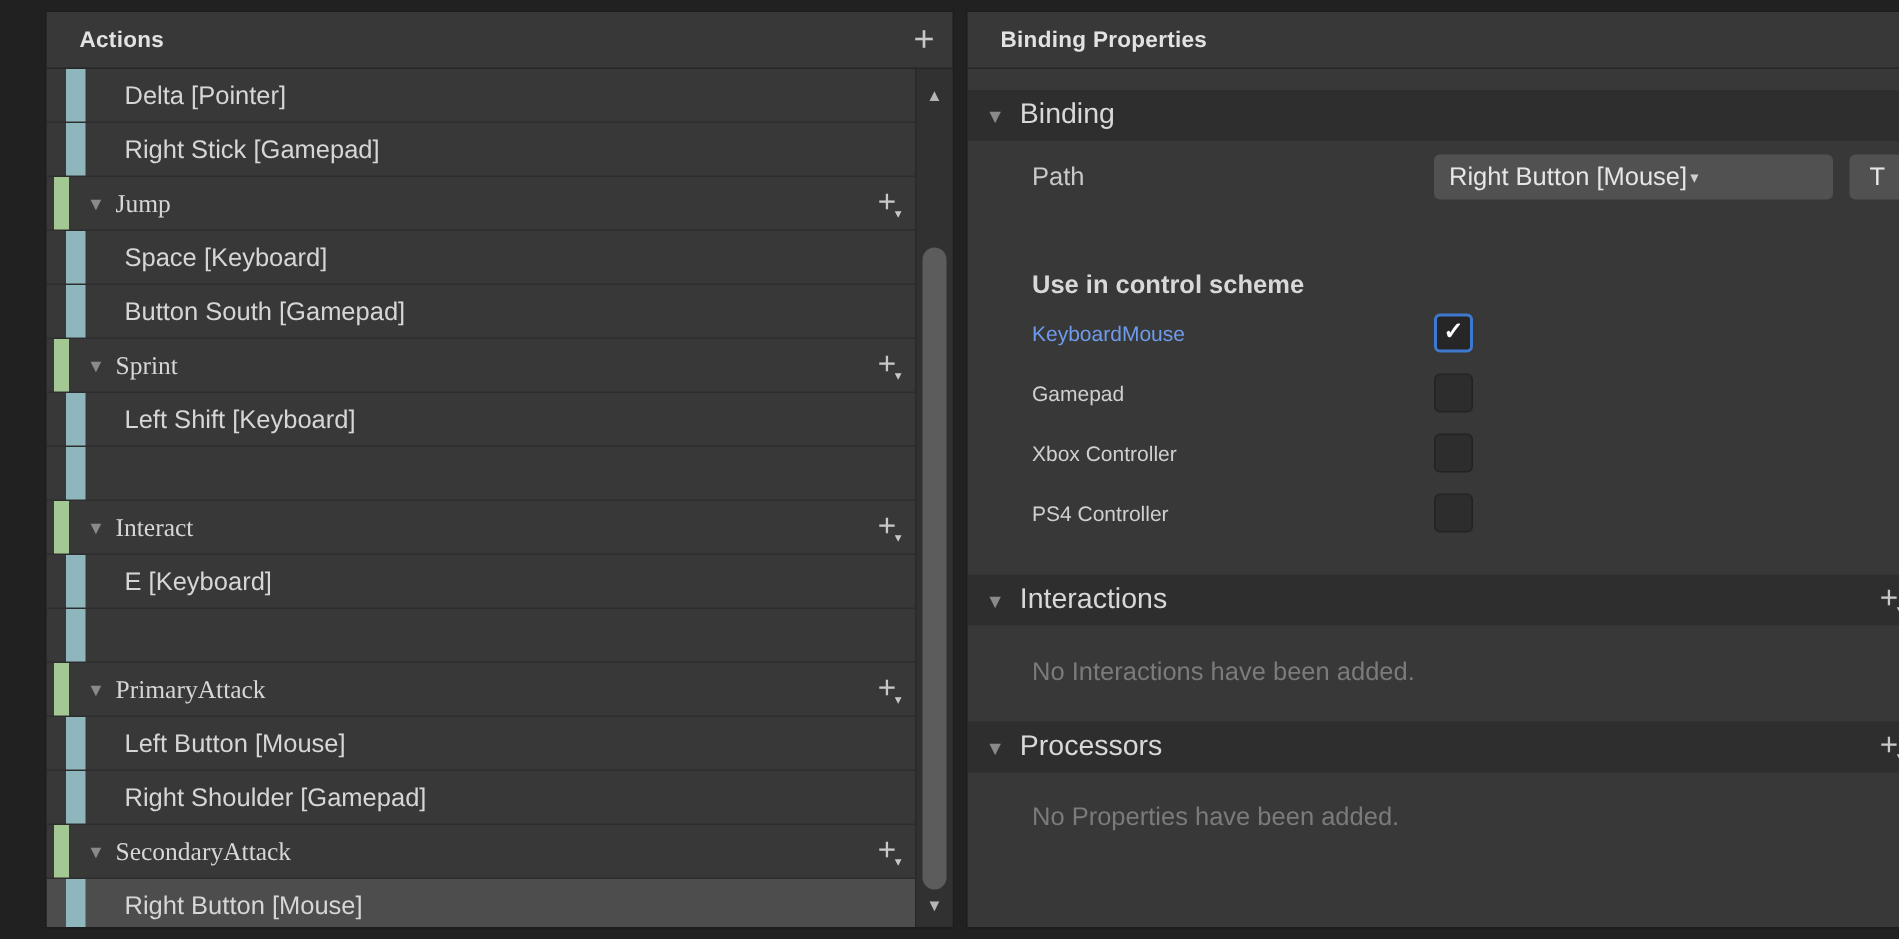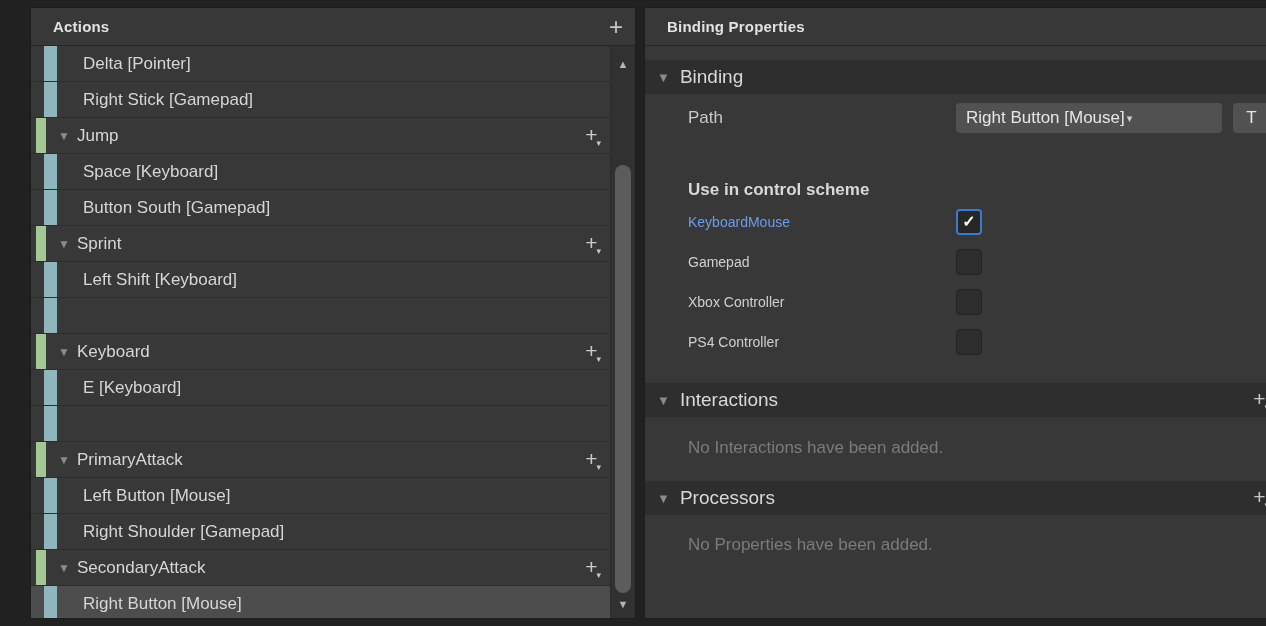--- a/index.html
+++ b/index.html
@@ -23,21 +23,21 @@
 
   
   .rows{position:absolute;left:0;top:38px;right:25px;bottom:0;overflow:hidden;}
   .row{position:relative;height:36px;border-bottom:1px solid var(--row-sep);display:flex;align-items:center;background:var(--panel-bg);}
   .row.selected{background:var(--selected-row);}
   .stripe{position:absolute;top:0;bottom:0;}
   .row.action .stripe{left:5px;width:10px;background:var(--action-stripe);}
   .row.binding .stripe{left:13px;width:13px;background:var(--binding-stripe);}
   .foldout{position:absolute;left:27px;top:50%;transform:translateY(-50%);font-size:12px;color:var(--foldout-gray);}
   .row-label{font-size:17px;color:var(--text-main);white-space:nowrap;}
-  .row.action .row-label{margin-left:46px;}
+  .row.action .row-label{margin-left:46px;font-family:Liberation Serif, serif;}
   .row.binding .row-label{margin-left:52px;}
   .plus-combo{position:absolute;right:9px;top:50%;transform:translateY(-50%);color:var(--icon-gray);white-space:nowrap;}
   .plus-sign{font-size:21px;line-height:1;}
   .plus-caret{font-size:9px;vertical-align:-4px;margin-left:-1px;}
 
   
   .scrollbar{position:absolute;top:38px;right:0;width:25px;bottom:0;background:#313131;border-left:1px solid #2a2a2a;}
   .scroll-arrow{position:absolute;left:0;right:0;text-align:center;font-size:11px;color:#b5b5b5;}
   .scroll-arrow.up{top:12px;}
   .scroll-arrow.down{bottom:8px;}
@@ -135,21 +135,21 @@
 
       <div class="row binding">
         <span class="stripe"></span>
 
 
       </div>
 
       <div class="row action">
         <span class="stripe"></span>
         <span class="foldout">▼</span>
-        <span class="row-label">Keyboard</span>
+        <span class="row-label">Interact</span>
         <span class="plus-combo"><span class="plus-sign">+</span><span class="plus-caret">▾</span></span>
       </div>
 
       <div class="row binding">
         <span class="stripe"></span>
 
         <span class="row-label">E [Keyboard]</span>
 
       </div>
 

